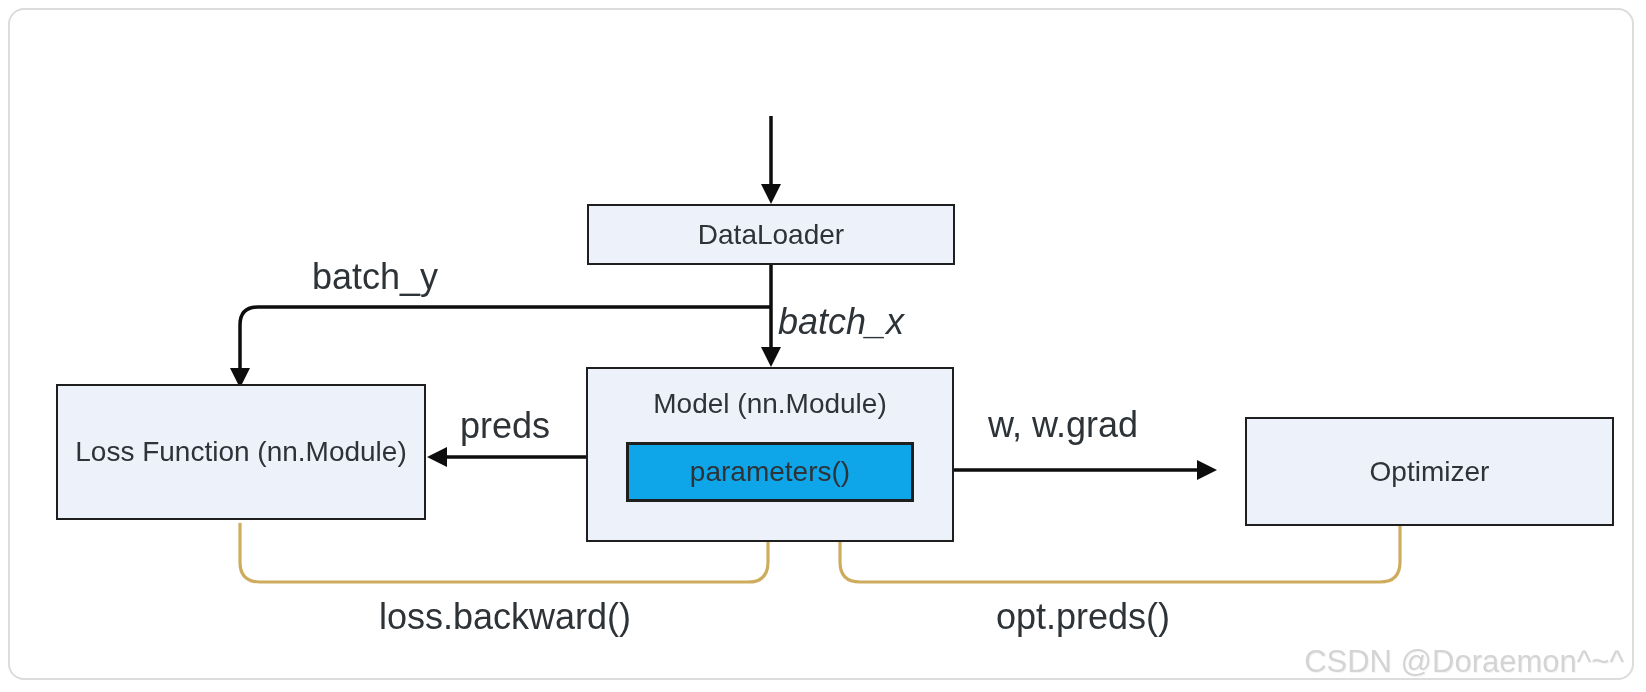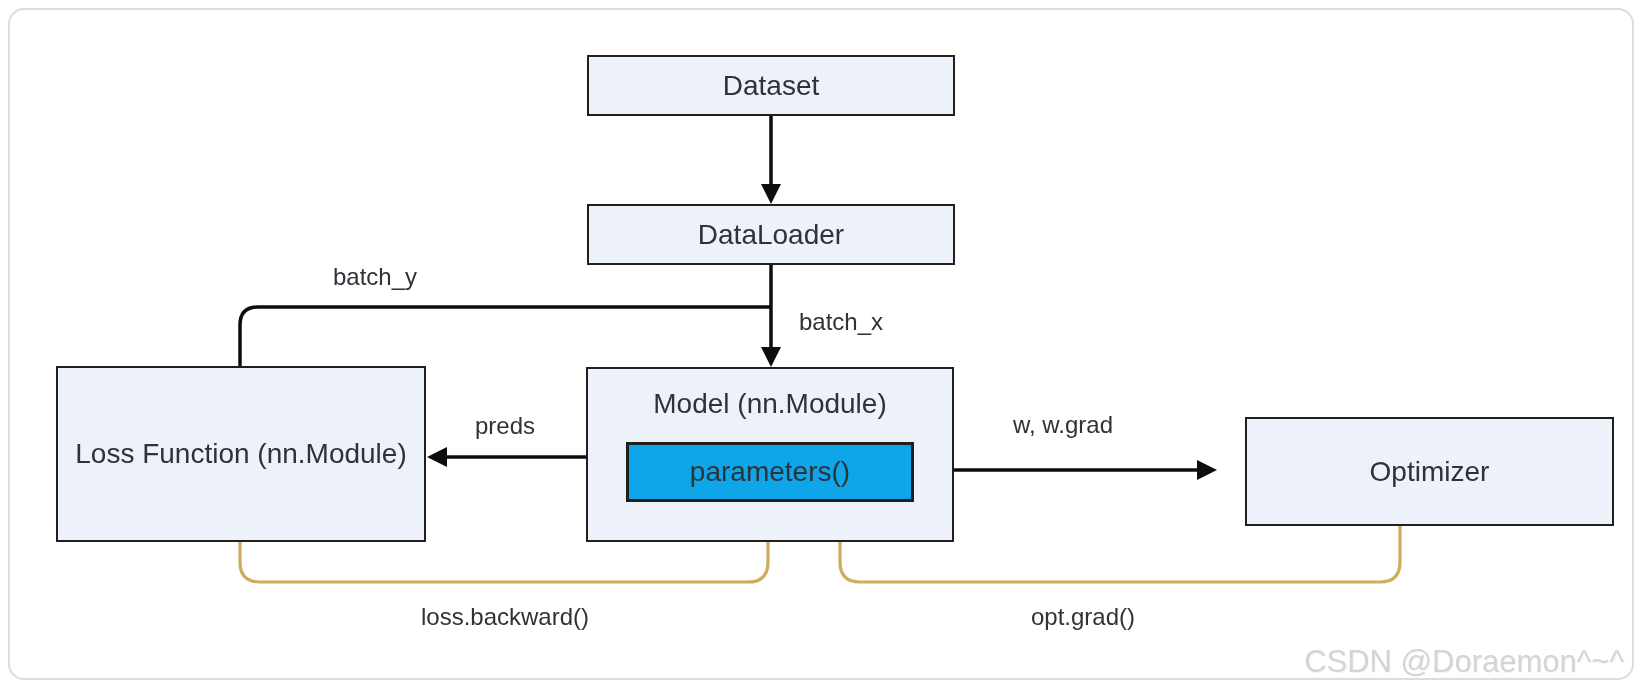--- a/index.html
+++ b/index.html
@@ -19,21 +19,21 @@
     position: absolute; box-sizing: border-box;
     background: #edf1fa; border: 2px solid #1f1f1f;
     display: flex; align-items: center; justify-content: center;
     color: #2e3338; font-size: 28px; line-height: 1.2;
   }
   .node-model { align-items: flex-start; }
   .node-model .node-label { margin-top: 18px; }
   .node-parameters { border-width: 3.5px; background: #0ea5e9; }
   .elabel {
     position: absolute; transform: translate(-50%, -50%);
-    color: #2e3338; font-size: 24px; white-space: nowrap;
+    color: #2e3338; font-size: 36px; white-space: nowrap;
   }
   .watermark {
     position: absolute; right: 22px; top: 644px;
     color: #d4d4d4; font-size: 31px; white-space: nowrap;
     text-shadow: 1px 1px 0 #f4f4f4;
   }
 </style>
 </head>
 <body>
 
@@ -57,45 +57,42 @@
     <path d="M914 470 H1197" stroke="#0d0d0d" stroke-width="3.5" fill="none"></path>
     <polygon points="1197,460 1197,480 1217,470" fill="#0d0d0d"></polygon>
 
     <path d="M240 523 V562 Q240 582 260 582 H748 Q768 582 768 562 V531" stroke="#cdad5d" stroke-width="3.2" fill="none"></path>
     <polygon points="768,504 757,531 779,531" fill="#edf1fa" stroke="#cdad5d" stroke-width="3" stroke-linejoin="round"></polygon>
 
     <path d="M1400 526 V562 Q1400 582 1380 582 H860 Q840 582 840 562 V531" stroke="#cdad5d" stroke-width="3.2" fill="none"></path>
     <polygon points="840,504 829,531 851,531" fill="#edf1fa" stroke="#cdad5d" stroke-width="3" stroke-linejoin="round"></polygon>
   </svg>
 
-  <div class="node" style="left:587px; top:55px; width:368px; height:61px;">
-    <span class="node-label">Dataset</span>
-  </div>
 
   <div class="node" style="left:587px; top:204px; width:368px; height:61px;">
     <span class="node-label">DataLoader</span>
   </div>
 
   <div class="node node-model" style="left:586px; top:367px; width:368px; height:175px;">
     <span class="node-label">Model (nn.Module)</span>
   </div>
 
   <div class="node node-parameters" style="left:626px; top:442px; width:288px; height:60px;">
     <span class="node-label">parameters()</span>
   </div>
 
-  <div class="node" style="left:56px; top:366px; width:370px; height:176px;">
+  <div class="node" style="left:56px; top:384px; width:370px; height:136px;">
     <span class="node-label">Loss Function (nn.Module)</span>
   </div>
 
   <div class="node" style="left:1217px; top:417px; width:369px; height:109px;margin-left:28px;">
     <span class="node-label">Optimizer</span>
   </div>
 
   <div class="elabel" style="left:375px; top:277px;">batch_y</div>
-  <div class="elabel" style="left:841px; top:322px;">batch_x</div>
+  <div class="elabel" style="left:841px; top:322px;font-style:italic;">batch_x</div>
   <div class="elabel" style="left:505px; top:426px;">preds</div>
   <div class="elabel" style="left:1063px; top:425px;">w, w.grad</div>
   <div class="elabel" style="left:505px; top:617px;">loss.backward()</div>
-  <div class="elabel" style="left:1083px; top:617px;">opt.grad()</div>
+  <div class="elabel" style="left:1083px; top:617px;">opt.preds()</div>
 
   <div class="watermark">CSDN @Doraemon^~^</div>
 </div>
 
 </body></html>

